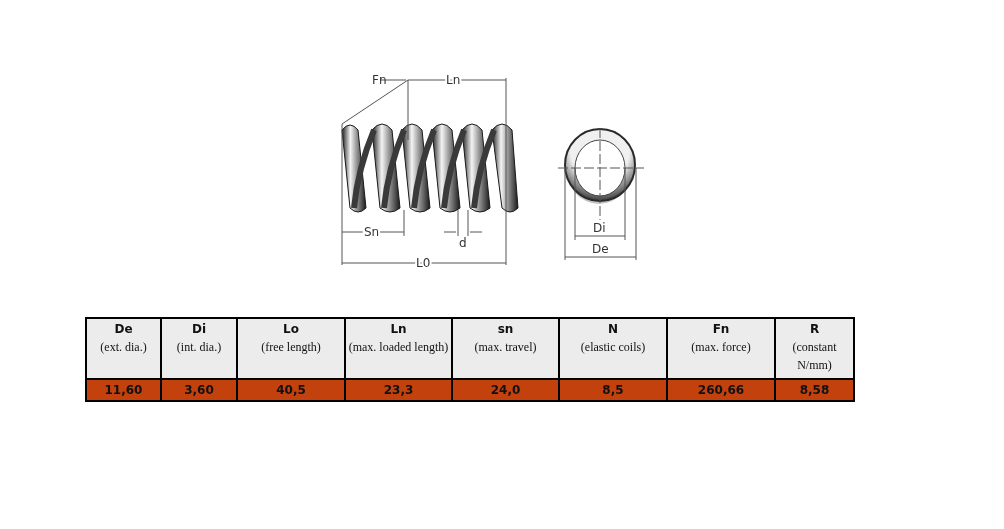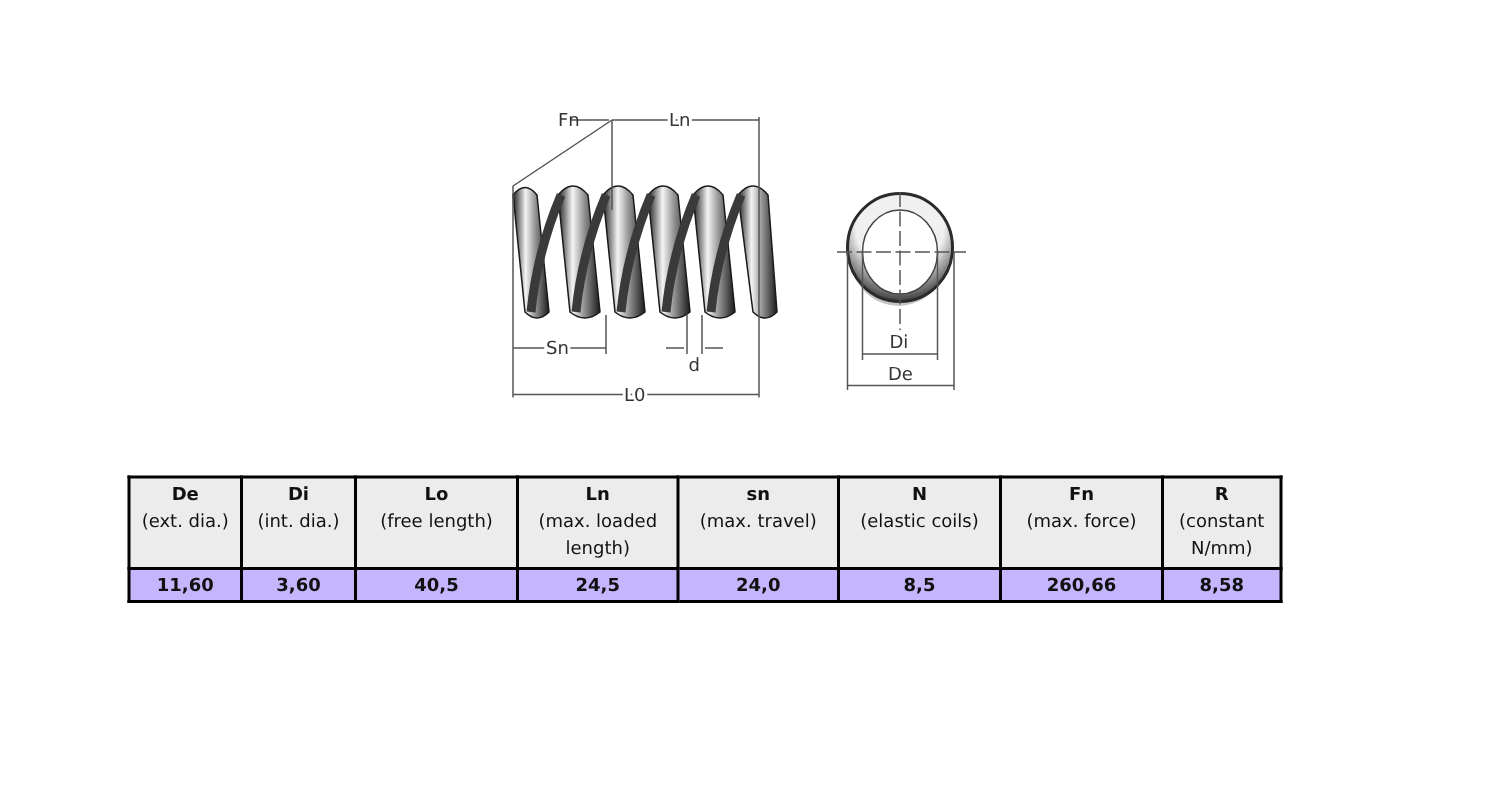--- a/index.html
+++ b/index.html
@@ -13,22 +13,22 @@
     position: absolute; left: 85px; top: 317px;
     border-collapse: collapse;
     font-family: "DejaVu Sans", "Liberation Sans", sans-serif;
     font-size: 12px; color: #111;
   }
   .spec-table td {
     border: 2px solid #000; text-align: center; vertical-align: top;
     padding: 1px 2px; line-height: 18px; font-weight: bold;
   }
   .spec-table tr.hdr td { background: #ececec; height: 57px; }
-  .spec-table tr.val td { background: #c4b5fd; height: 18px; vertical-align: middle; }
-  .hdr-sub { font-weight: normal; }
+  .spec-table tr.val td { background: #c2410c; height: 18px; vertical-align: middle; }
+  .hdr-sub { font-weight: normal; font-family: Liberation Serif, serif; }
   .spec-table tr.hdr td { font-weight: normal; }
   .hdr-sym { font-weight: bold; display: block; }
 </style>
 </head>
 <body>
 
 <div class="diagram">
   <svg width="330" height="210" viewBox="0 0 330 210">
     <defs>
       <linearGradient id="coilGrad" x1="0" y1="0" x2="1" y2="0">
@@ -121,20 +121,20 @@
     <td><span class="hdr-sym">Ln</span><span class="hdr-sub">(max. loaded length)</span></td>
     <td><span class="hdr-sym">sn</span><span class="hdr-sub">(max. travel)</span></td>
     <td><span class="hdr-sym">N</span><span class="hdr-sub">(elastic coils)</span></td>
     <td><span class="hdr-sym">Fn</span><span class="hdr-sub">(max. force)</span></td>
     <td><span class="hdr-sym">R</span><span class="hdr-sub">(constant N/mm)</span></td>
   </tr>
   <tr class="val">
     <td>11,60</td>
     <td>3,60</td>
     <td>40,5</td>
-    <td>24,5</td>
+    <td>23,3</td>
     <td>24,0</td>
     <td>8,5</td>
     <td>260,66</td>
     <td>8,58</td>
   </tr>
 </tbody>
   </table>
 
 </body></html>

